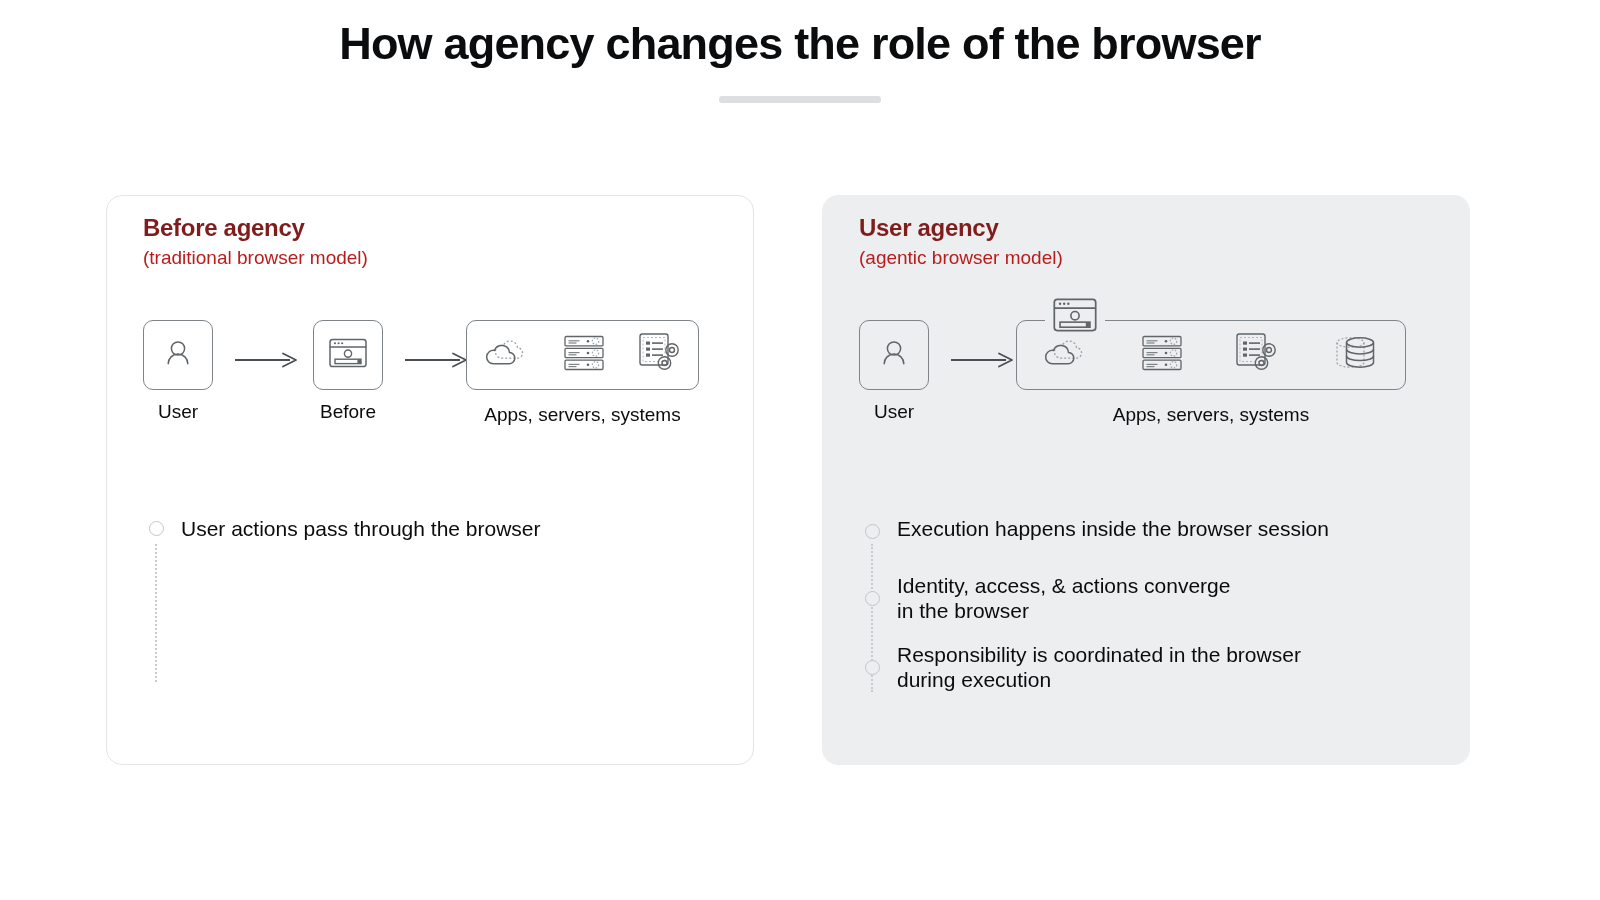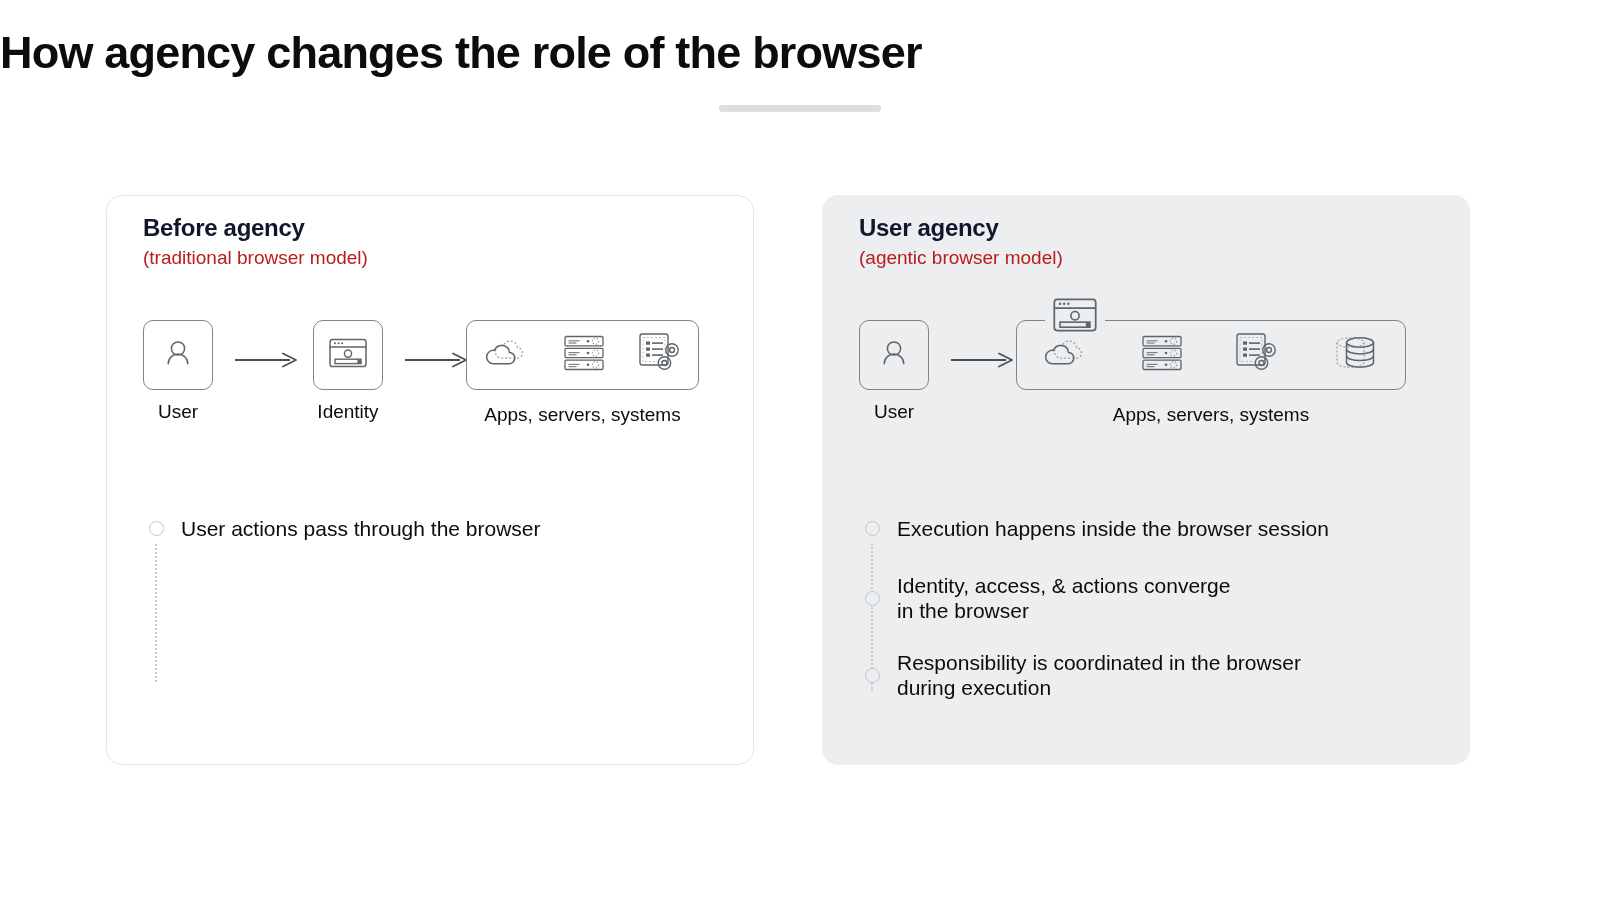--- a/index.html
+++ b/index.html
@@ -15,24 +15,24 @@
 
   .page {
     position: relative;
     width: 1600px;
     height: 900px;
   }
 
   
   .title-block {
     position: absolute;
-    top: 27px;
+    top: 18px;
     left: 0;
     width: 1600px;
-    text-align: left;
+    text-align: center;
   }
   .page-title {
     font-size: 45px;
     font-weight: 700;
     letter-spacing: -0.8px;
     color: #0b0c0e;
     line-height: 1.15;
   }
   .title-rule {
     width: 162px;
@@ -62,21 +62,21 @@
   }
 
   .card-head {
     position: absolute;
     top: 16px;
     left: 36px;
   }
   .card-title {
     font-size: 24px;
     font-weight: 700;
-    color: #0f172a;
+    color: #7f1d1d;
     letter-spacing: -0.3px;
     line-height: 1.3;
   }
   .card-subtitle {
     font-size: 19px;
     font-weight: 400;
     color: #b91c1c;
     line-height: 1.35;
     margin-top: 2px;
   }
@@ -243,21 +243,21 @@
               <line x1="2" y1="11" x2="38" y2="11" stroke="#5f6569" stroke-width="1.4"></line>
               <circle cx="7" cy="7.2" r="1.05" fill="#5f6569"></circle>
               <circle cx="10.6" cy="7.2" r="1.05" fill="#5f6569"></circle>
               <circle cx="14.2" cy="7.2" r="1.05" fill="#5f6569"></circle>
               <circle cx="20" cy="17.6" r="3.6" fill="none" stroke="#5f6569" stroke-width="1.4"></circle>
               <rect x="7" y="23.2" width="26" height="4.4" fill="none" stroke="#5f6569" stroke-width="1.4"></rect>
               <rect x="29.4" y="23.2" width="3.6" height="4.4" fill="#5f6569"></rect>
             </svg>
           </span>
         </div>
-        <div class="node-label">Identity</div>
+        <div class="node-label">Before</div>
       </div>
 
       <div class="arrow" style="left:298px; top:62px; width:64px;">
         <svg width="64" height="16" viewBox="0 0 64 16">
           <line x1="0" y1="8" x2="55" y2="8" stroke="#4a4f53" stroke-width="1.8"></line>
           <polyline points="48,1.5 61,8 48,14.5" fill="none" stroke="#4a4f53" stroke-width="1.8" stroke-linecap="round" stroke-linejoin="round"></polyline>
         </svg>
       </div>
 
       <div class="group-box" style="left:359px; top:34px; width:233px; height:70px;">
@@ -448,28 +448,28 @@
       </div>
 
       <div class="group-label" style="left:193px; top:118px; width:390px;">Apps, servers, systems</div>
     </div>
 
     <div class="bullets bullets-right">
       <div class="bullet-connector" style="left:36px; top:28px; height:148px;">
           <i></i>
         </div>
 
-      <div class="bullet" style="margin-left:36px; margin-bottom:32px;">
+      <div class="bullet" style="margin-left:36px; margin-bottom:32px;align-items:center;">
         <div class="bullet-marker-col">
           <span class="bullet-dot on-gray"></span>
         </div>
         <div class="bullet-text">Execution happens inside the browser session</div>
       </div>
 
-      <div class="bullet" style="margin-left:36px; margin-bottom:26px;">
+      <div class="bullet" style="margin-left:36px; margin-bottom:18px;">
         <div class="bullet-marker-col">
           <span class="bullet-dot on-gray" style="margin-top:18px;"></span>
         </div>
         <div class="bullet-text">Identity, access, &amp; actions converge
 in the browser</div>
       </div>
 
       <div class="bullet" style="margin-left:36px;">
         <div class="bullet-marker-col">
           <span class="bullet-dot on-gray" style="margin-top:18px;"></span>

